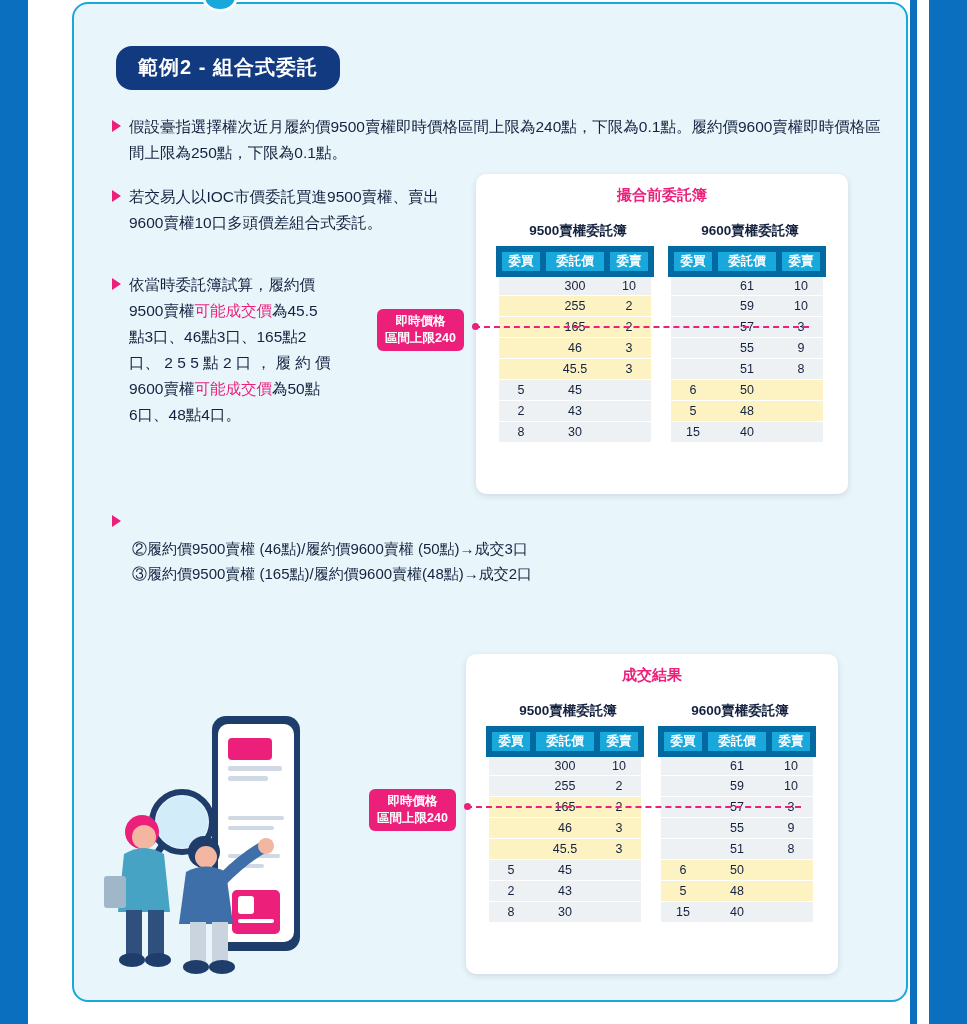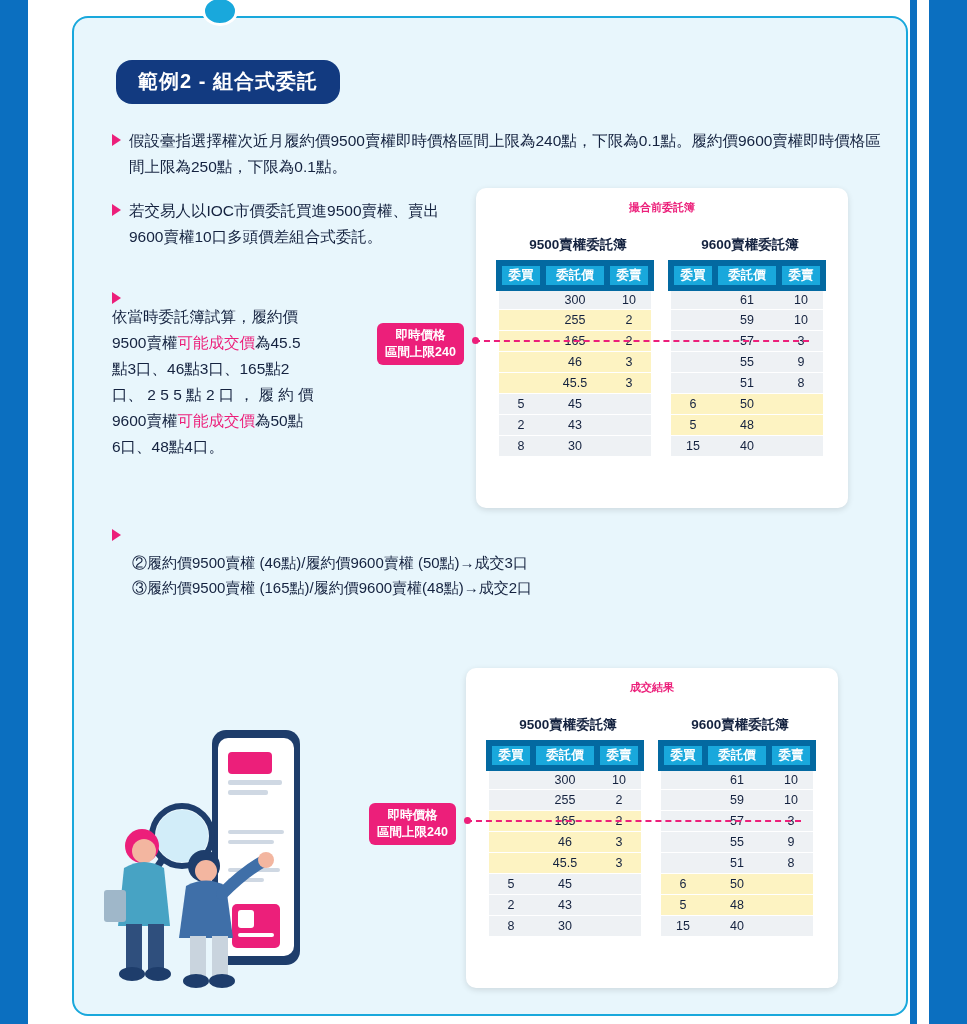--- a/index.html
+++ b/index.html
@@ -32,21 +32,21 @@
     position: absolute; right: 38px; top: 0; width: 12px; height: 1024px;
     background: #ffffff;
   }
   .rail-right-2 {
     position: absolute; right: 50px; top: 0; width: 7px; height: 1024px;
     background: #0b6fc0;
   }
   
   .card {
     position: absolute;
-    left: 72px; top: 16px;
+    left: 72px; top: 2px;
     width: 836px; height: 1000px;
     background: #e8f6fc;
     border: 2px solid #19a8dc;
     border-radius: 16px;
   }
   .top-circle {
     position: absolute;
     left: 128px; top: -22px;
     width: 36px; height: 30px;
     background: #19a8dc;
@@ -92,21 +92,21 @@
   .panel {
     position: absolute;
     background: #ffffff;
     border-radius: 10px;
     box-shadow: 0 2px 6px rgba(0,0,0,0.12);
   }
   .panel-title {
     text-align: center;
     color: #ec1f7a;
     font-weight: bold;
-    font-size: 11px;
+    font-size: 15px;
     margin-top: 12px;
   }
   .book-head {
     text-align: center;
     color: #14223f;
     font-size: 13.5px;
     font-weight: bold;
   }
   table.book {
     border-collapse: collapse;
@@ -191,21 +191,21 @@
     <div class="bullet-row" style="left:38px; top:110px; width:775px;">
       <div class="tri"></div>
       <div class="btext">假設臺指選擇權次近月履約價9500賣權即時價格區間上限為240點，下限為0.1點。履約價9600賣權即時價格區間上限為250點，下限為0.1點。</div>
     </div>
 
     <div class="bullet-row" style="left:38px; top:180px; width:330px;">
       <div class="tri"></div>
       <div class="btext">若交易人以IOC市價委託買進9500賣權、賣出9600賣權10口多頭價差組合式委託。</div>
     </div>
 
-    <div class="bullet-row" style="left:38px; top:268px; width:340px;flex-direction:column;">
+    <div class="bullet-row" style="left:38px; top:268px; width:340px;">
       <div class="tri"></div>
       <div class="btext">
         <span>依當時委託簿試算，履約價</span><br>
         <span>9500賣權</span><span class="pink">可能成交價</span><span>為45.5</span><br>
         <span>點3口、46點3口、165點2</span><br>
         <span>口、 2 5 5 點 2 口 ， 履 約 價</span><br>
         <span>9600賣權</span><span class="pink">可能成交價</span><span>為50點</span><br>
         <span>6口、48點4口。</span>
       </div>
     </div>

